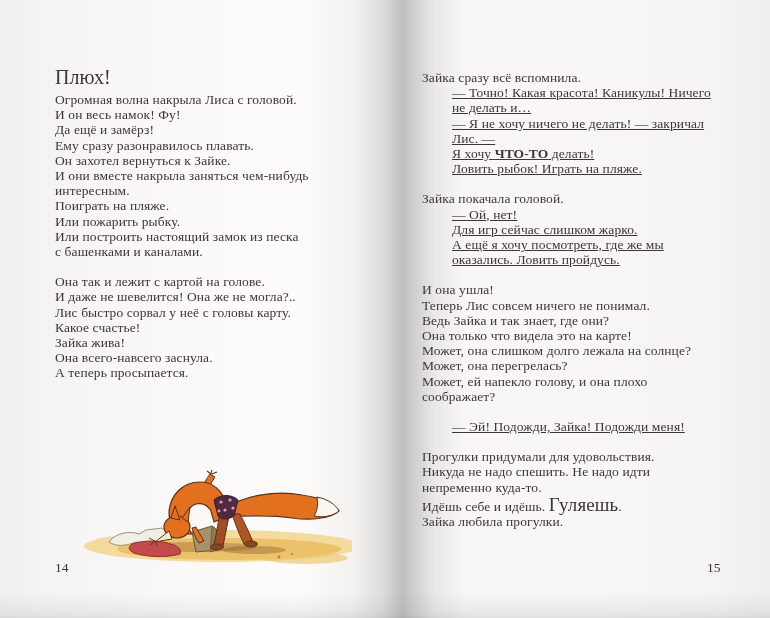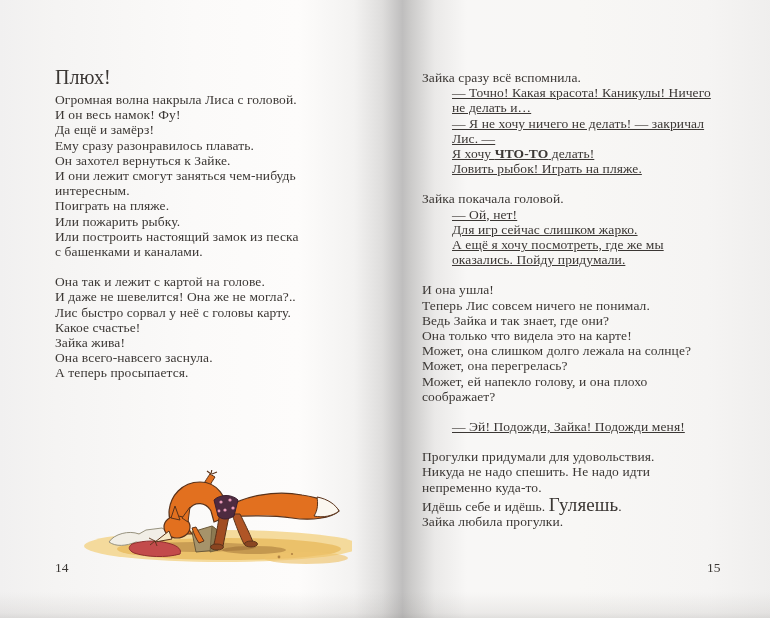--- a/index.html
+++ b/index.html
@@ -42,21 +42,21 @@
 <div id="book-spread">
 
   <div id="left-text" class="text-col">
     <div class="title">Плюх!</div>
     <div class="para">
         <div class="tline">Огромная волна накрыла Лиса с головой.</div>
         <div class="tline">И он весь намок! Фу!</div>
         <div class="tline">Да ещё и замёрз!</div>
         <div class="tline">Ему сразу разонравилось плавать.</div>
         <div class="tline">Он захотел вернуться к Зайке.</div>
-        <div class="tline">И они лежит смогут заняться чем-нибудь</div>
+        <div class="tline">И они вместе накрыла заняться чем-нибудь</div>
         <div class="tline">интересным.</div>
         <div class="tline">Поиграть на пляже.</div>
         <div class="tline">Или пожарить рыбку.</div>
         <div class="tline">Или построить настоящий замок из песка</div>
         <div class="tline">с башенками и каналами.</div>
       </div>
     <div class="para">
       <div>
           <div class="tline">Она так и лежит с картой на голове.</div>
           <div class="tline">И даже не шевелится! Она же не могла?..</div>
@@ -82,21 +82,21 @@
         <div class="tline"><span>Я хочу </span><span class="bold">ЧТО-ТО</span><span> делать!</span></div>
         <div class="tline">Ловить рыбок! Играть на пляже.</div>
       </div>
     </div>
     <div class="para">
       <div class="tline">Зайка покачала головой.</div>
       <div class="indent">
           <div class="tline">— Ой, нет!</div>
           <div class="tline">Для игр сейчас слишком жарко.</div>
           <div class="tline">А ещё я хочу посмотреть, где же мы</div>
-          <div class="tline">оказались. Пойду придумали.</div>
+          <div class="tline">оказались. Ловить пройдусь.</div>
         </div>
     </div>
     <div class="para">
         <div class="tline">И она ушла!</div>
         <div class="tline">Теперь Лис совсем ничего не понимал.</div>
         <div class="tline">Ведь Зайка и так знает, где они?</div>
         <div class="tline">Она только что видела это на карте!</div>
         <div class="tline">Может, она слишком долго лежала на солнце?</div>
         <div class="tline">Может, она перегрелась?</div>
         <div class="tline">Может, ей напекло голову, и она плохо</div>

